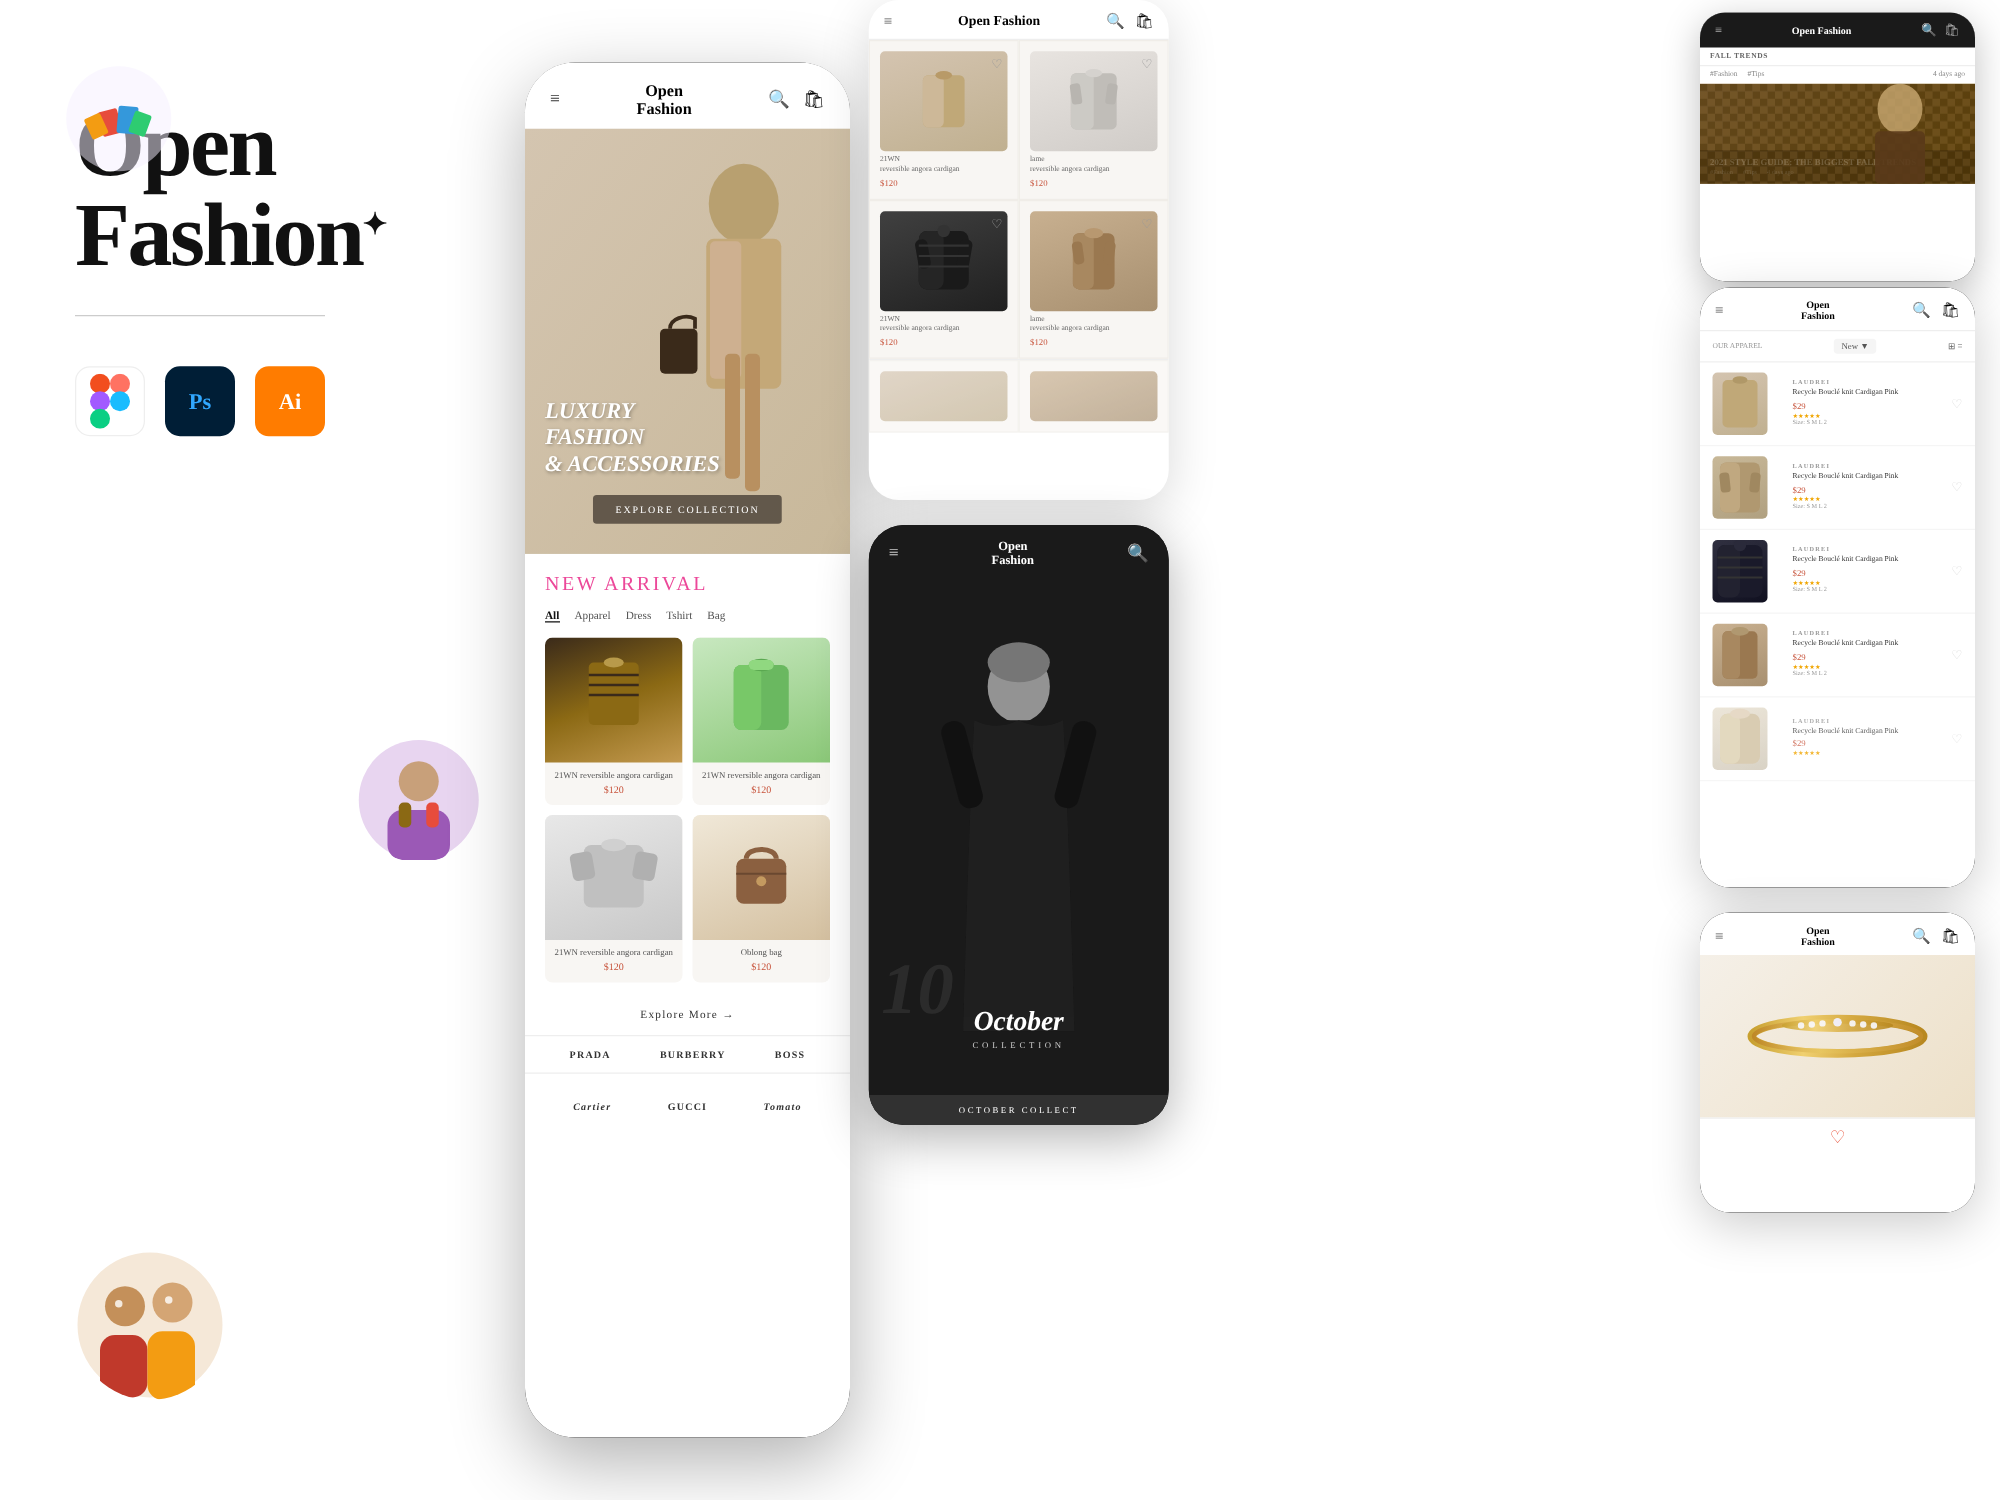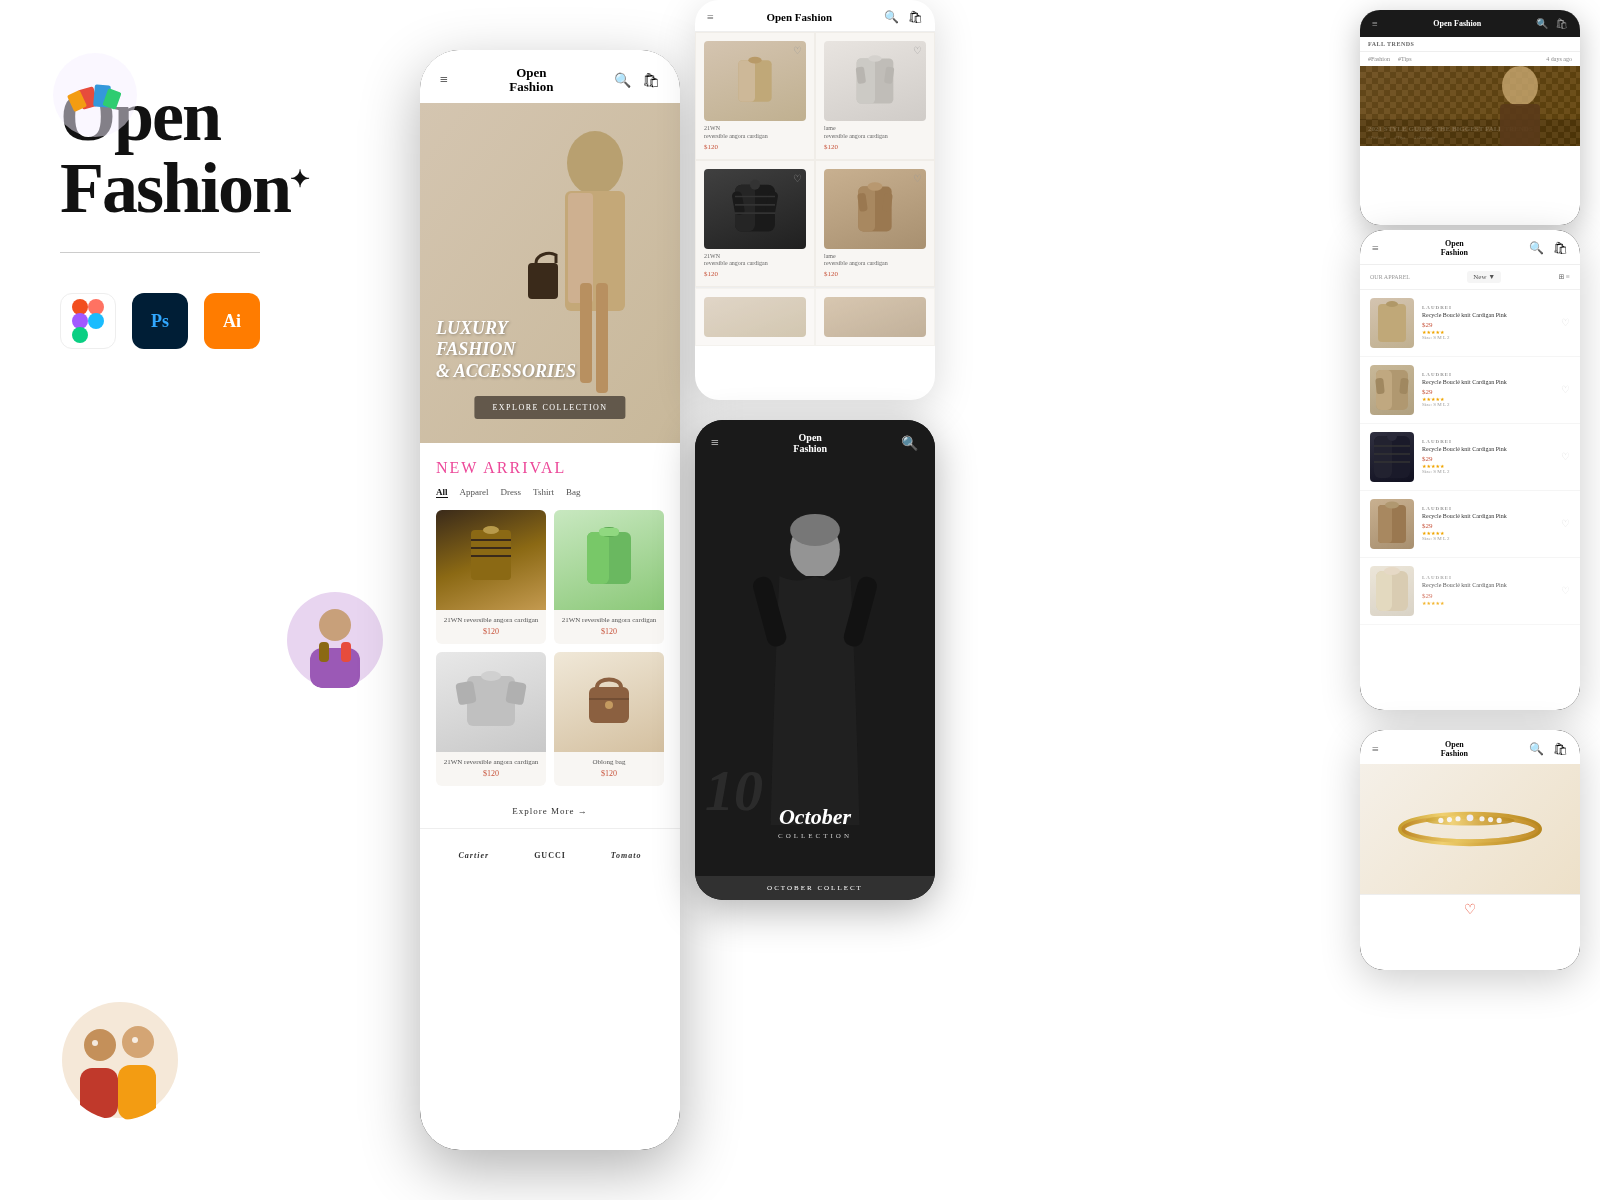--- a/index.html
+++ b/index.html
@@ -443,21 +443,21 @@
       padding: 6px 10px;
       font-size: 6px;
       color: #666;
       border-bottom: 0.5px solid #f0f0f0;
     }
     .list-item-row {
       display: flex;
       align-items: center;
       padding: 8px 10px;
       border-bottom: 0.5px solid #f5f5f5;
-      gap: 8px;
+      gap: 20px;
     }
     .list-item-img {
       width: 44px;
       height: 50px;
       border-radius: 4px;
       flex-shrink: 0;
     }
     .list-item-details { flex: 1; }
     .list-item-brand { font-size: 5px; color: #999; letter-spacing: 1px; font-weight: 700; }
     .list-item-name { font-size: 6px; color: #333; line-height: 1.3; margin-top: 2px; }
@@ -708,20 +708,25 @@
           <div class="product-info">
             <div class="product-name">Oblong bag</div>
             <div class="product-price">$120</div>
           </div>
         </div>
       </div>
     </div>
 
     <div class="explore-more">Explore More →</div>
 
+    <div class="brand-logos">
+      <span>PRADA</span>
+      <span>BURBERRY</span>
+      <span>BOSS</span>
+    </div>
     <div class="brand-logos" style="padding-top:22px;">
       <span style="font-style:italic;">Cartier</span>
       <span>GUCCI</span>
       <span style="font-style:italic;">Tomato</span>
     </div>
   </div>
 </div>
 
 <div class="product-grid-screen">
   <div style="padding:10px 12px 6px; text-align:center; border-bottom:0.5px solid #eee; display:flex; justify-content:space-between; align-items:center;">

